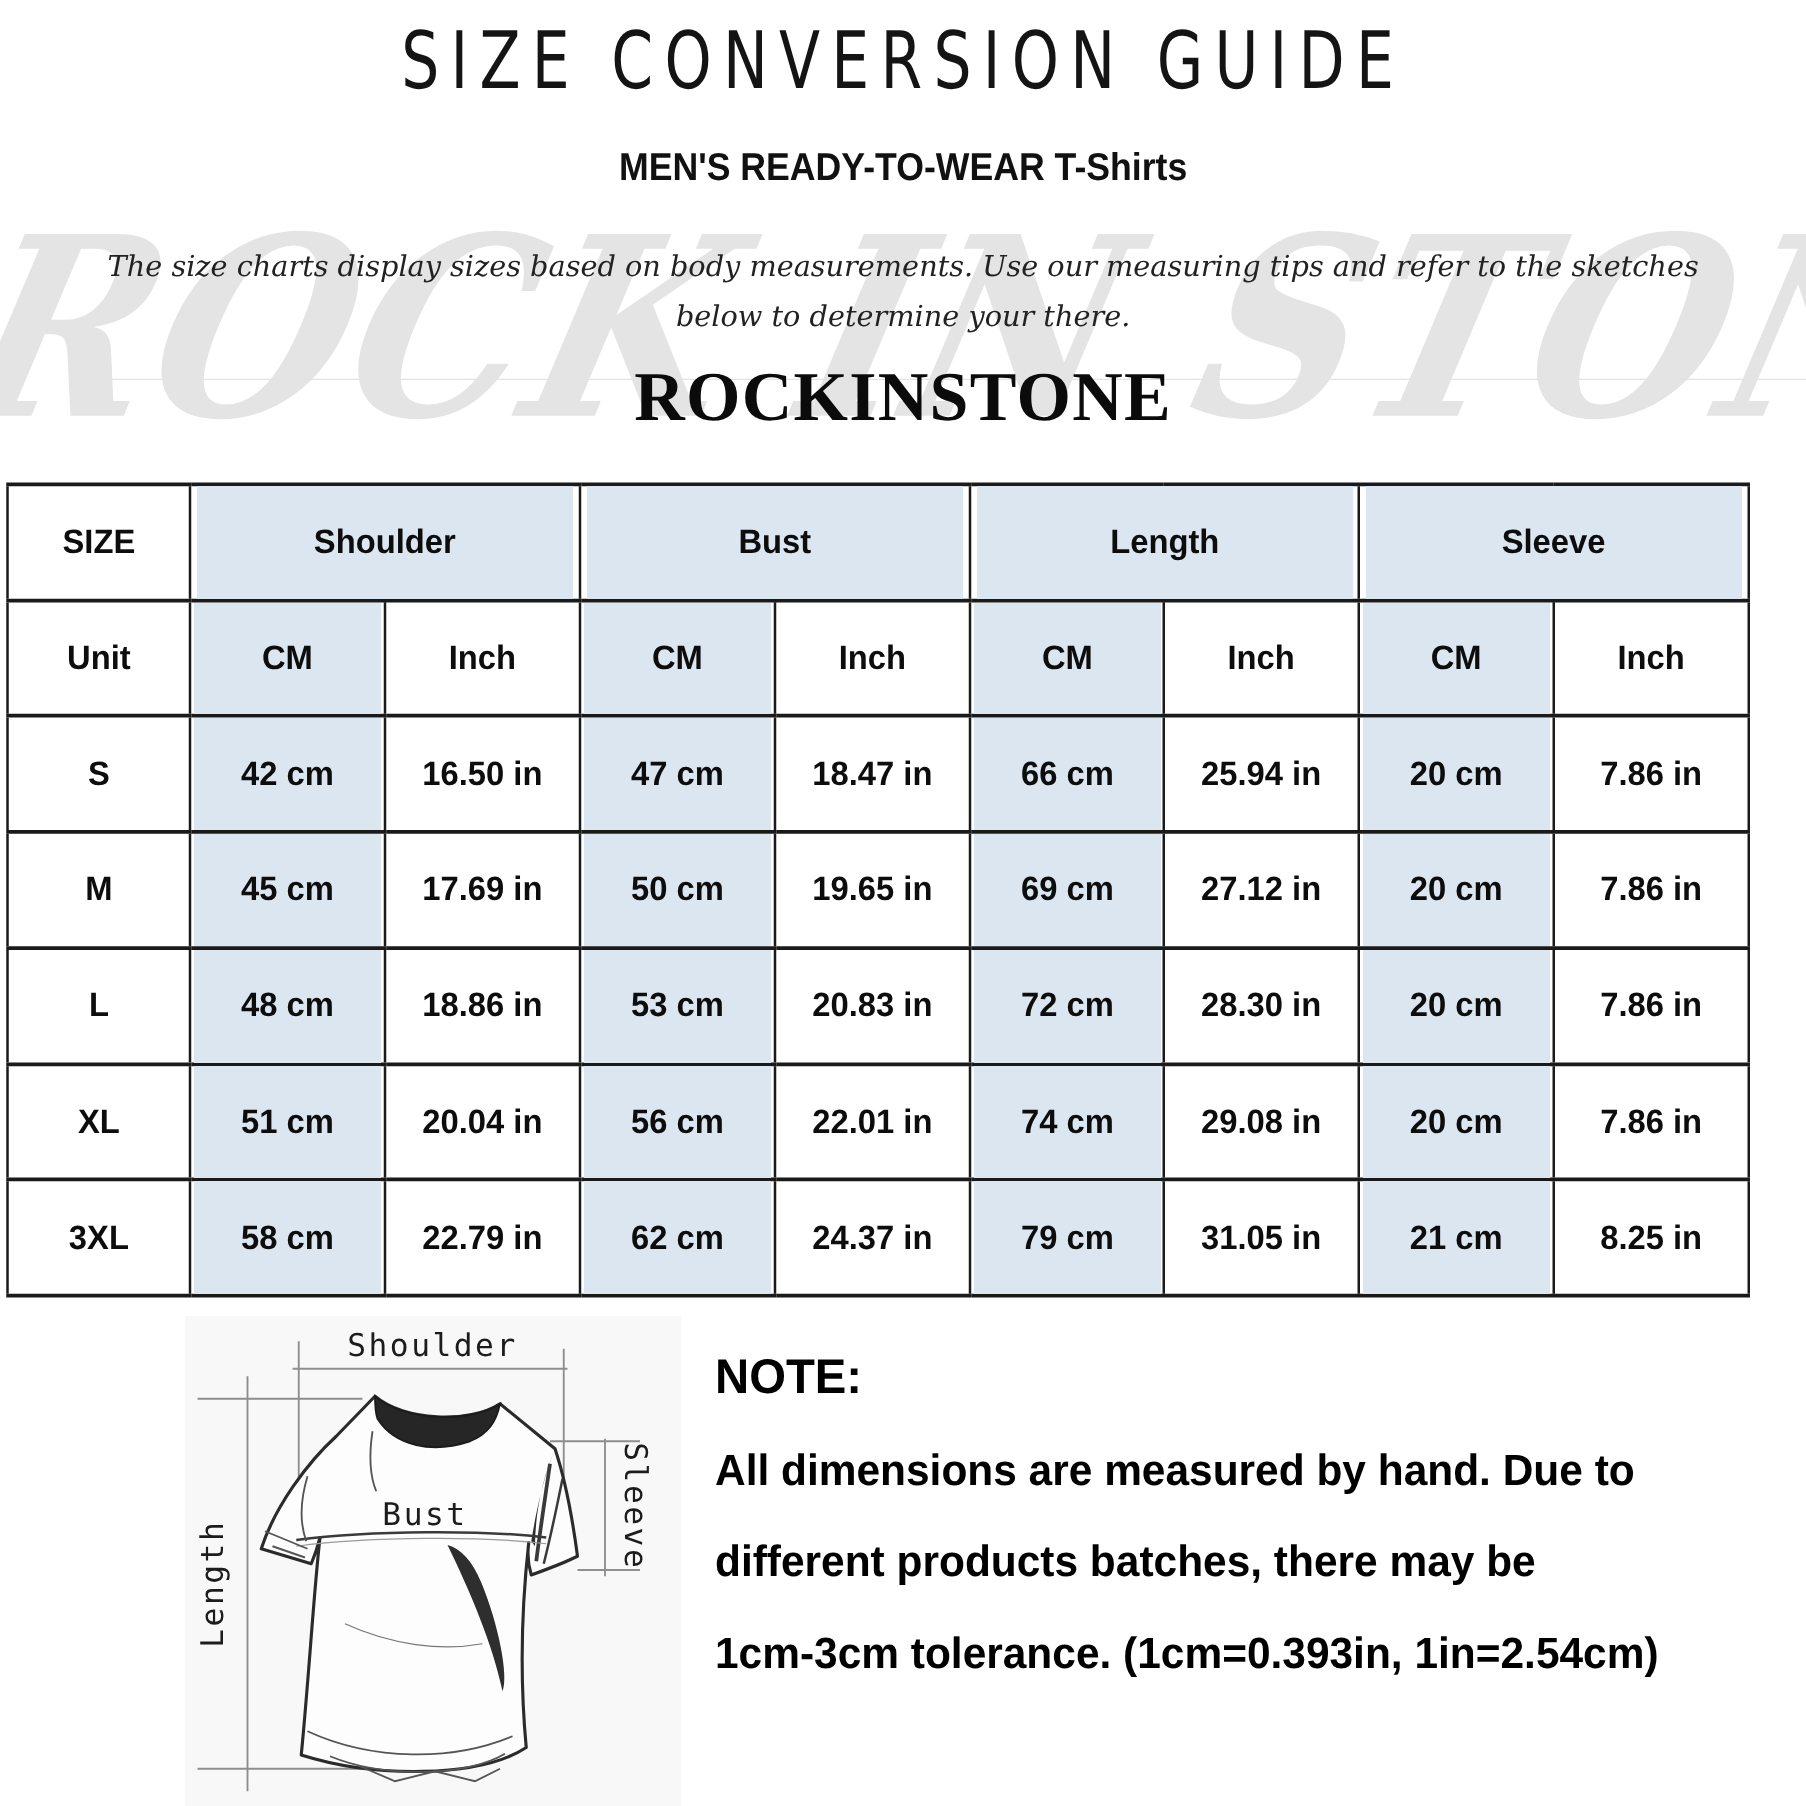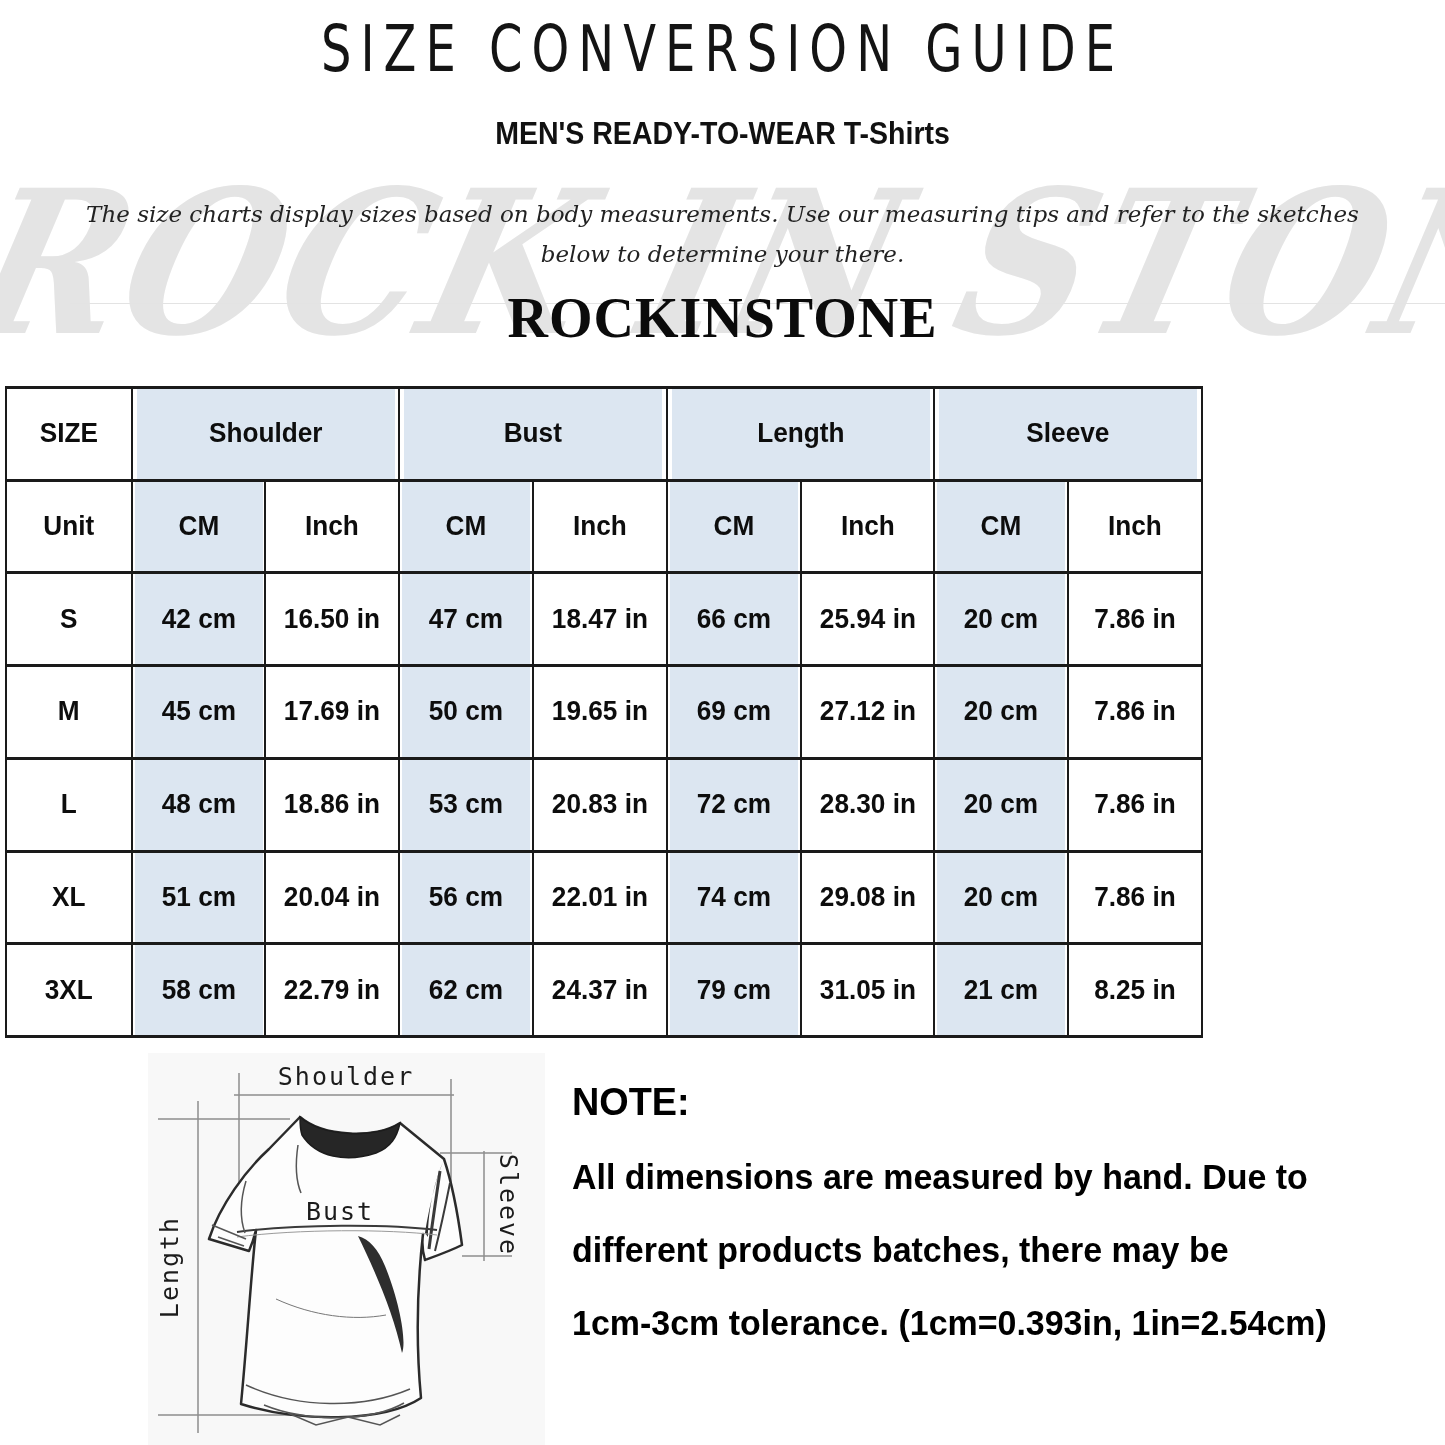--- a/index.html
+++ b/index.html
@@ -36,21 +36,21 @@
     font-family:"DejaVu Serif",serif;font-style:italic;font-size:23px;
     color:#222;line-height:40px;z-index:2;
   }
   .brand{
     position:absolute;top:286px;left:0;width:100%;text-align:center;
     font-family:"Liberation Serif",serif;font-weight:bold;font-size:56px;
     letter-spacing:1px;color:#0b0b0b;z-index:2;
   }
   
   table.size-table{
-    position:absolute;left:5px;top:386px;width:1198px;height:652px;
+    position:absolute;left:5px;top:386px;width:1395px;height:652px;
     border-collapse:collapse;table-layout:fixed;z-index:2;background:#fff;
   }
   table.size-table td{
     border:2px solid #1a1a1a;border-top-width:3px;border-bottom-width:3px;
     text-align:center;vertical-align:middle;
     font-weight:bold;font-size:27px;color:#0d0d0d;
     transform:scaleX(0.97);
   }
   table.size-table tr{height:81px;}
   td.blue{background:#dce6f1;}

